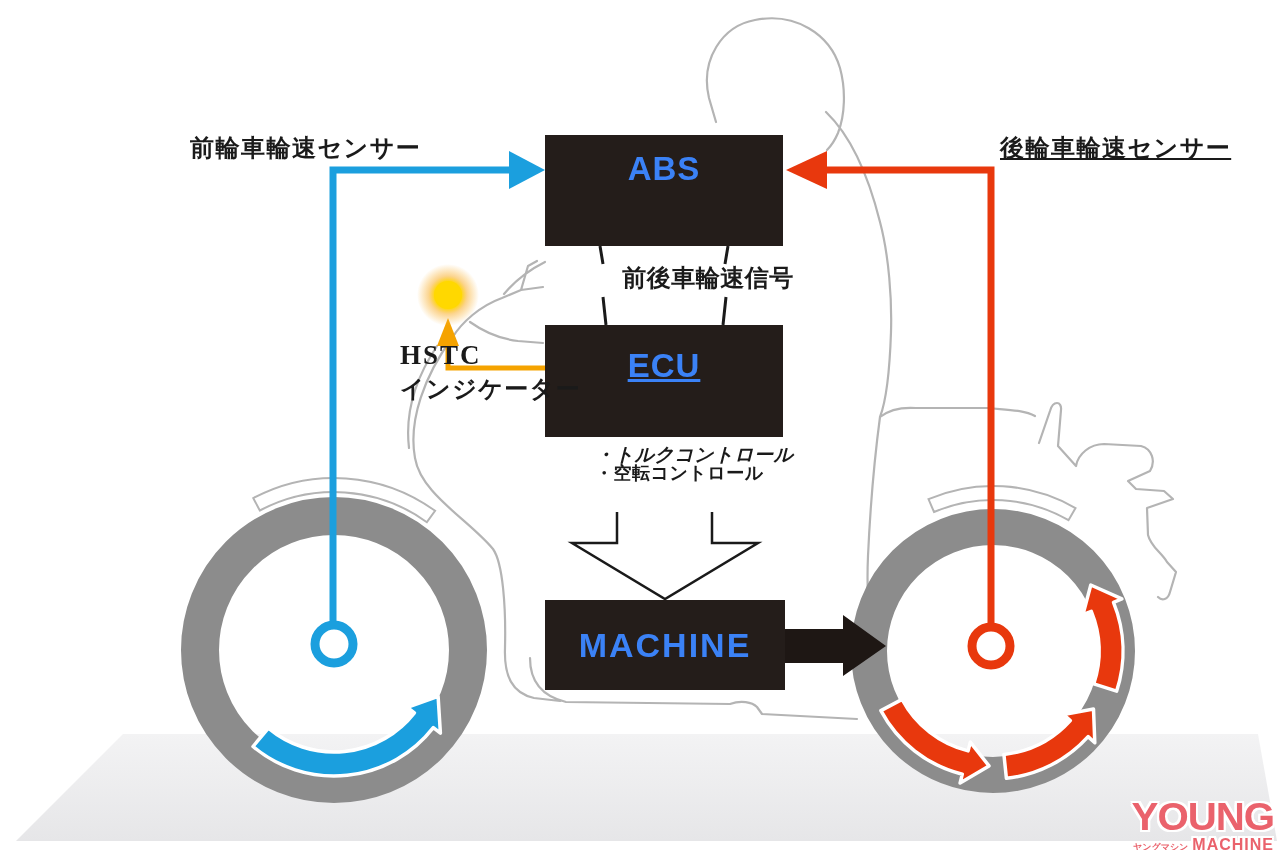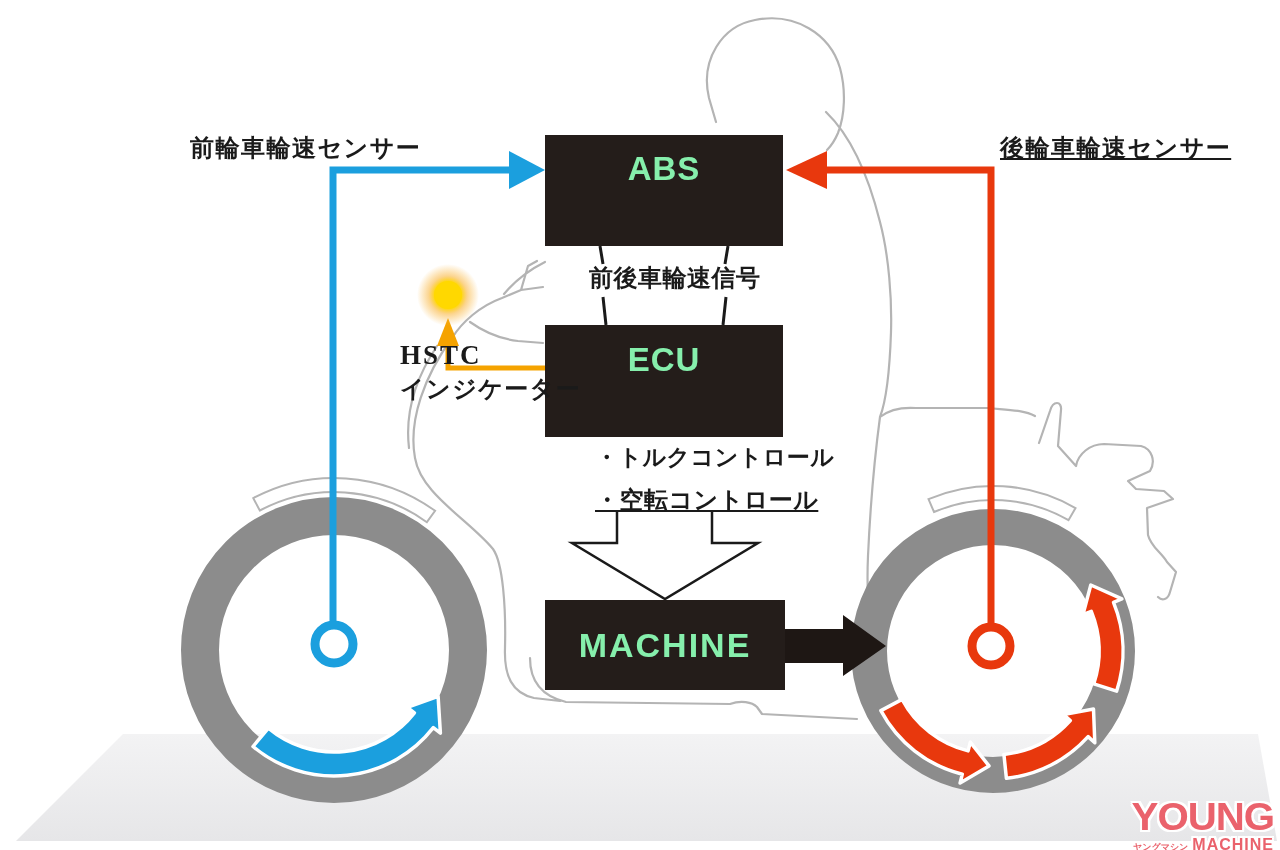--- a/index.html
+++ b/index.html
@@ -30,37 +30,37 @@
   .arc-blue { fill:var(--front-sensor-blue); stroke:#ffffff; stroke-width:3.5; stroke-linejoin:round; }
   .arc-red  { fill:var(--rear-sensor-red);  stroke:#ffffff; stroke-width:3.5; stroke-linejoin:round; }
   .hstc-line { fill:none; stroke:var(--hstc-orange); stroke-width:5; }
   .hstc-head { fill:var(--hstc-orange); }
   .connector { fill:none; stroke:var(--text-black); stroke-width:3; }
   .funnel { fill:#ffffff; stroke:var(--text-black); stroke-width:2.5; stroke-linejoin:miter; }
   .engine-arrow { fill:var(--arrow-black); }
 
   .box {
     position:absolute; box-sizing:border-box; background:var(--box-black);
-    color:#86efac; font-weight:700; text-align:center; letter-spacing:1px;
+    color:#3b82f6; font-weight:700; text-align:center; letter-spacing:1px;
   }
   #abs-box { left:545px; top:135px; width:238px; height:111px; font-size:33px; line-height:42px; padding-top:13px; }
-  #ecu-box { left:545px; top:325px; width:238px; height:112px; font-size:33px; line-height:42px; padding-top:14px; }
+  #ecu-box { left:545px; top:325px; width:238px; height:112px; font-size:33px; line-height:42px; padding-top:20px;text-decoration:underline; }
   #engine-box { left:545px; top:600px; width:240px; height:90px; font-size:34px; line-height:90px; letter-spacing:2px; }
 
   .jp-label {
     position:absolute; font-weight:700; color:var(--text-black);
     font-size:24px; letter-spacing:1.5px; white-space:nowrap; line-height:1.1;margin-left:44px;
   }
   #front-sensor-label { left:146px; top:135px; }
   #rear-sensor-label  { left:956px; top:135px;text-decoration:underline; }
-  #speed-signal-label { left:545px; top:265px; width:238px; letter-spacing:0.5px; }
+  #speed-signal-label { left:545px; top:265px; width:238px; text-align:center; letter-spacing:0.5px; }
   #hstc-label-1 { left:356px; top:341px; font-size:27px; letter-spacing:2px;font-family:Liberation Serif, serif; }
   #hstc-label-2 { left:356px; top:376px; }
-  #torque-label { left:551px; top:445px; font-size:23px; letter-spacing:0.5px; }
-  #slip-label   { left:551px; top:487px; font-size:24px; letter-spacing:0.5px;text-decoration:underline; }
+  #torque-label { left:551px; top:445px; font-size:19px; letter-spacing:0.5px;font-style:italic; }
+  #slip-label   { left:551px; top:464px; font-size:18px; letter-spacing:0.5px; }
 
   #logo { position:absolute; left:1122px; top:798px; width:152px; text-align:right;
           color:var(--logo-red); font-weight:800; line-height:1; }
   .logo-outline { text-shadow:
       -2px -2px 0 #fff, 2px -2px 0 #fff, -2px 2px 0 #fff, 2px 2px 0 #fff,
       0 -2px 0 #fff, 0 2px 0 #fff, -2px 0 0 #fff, 2px 0 0 #fff; }
   .logo-young { font-size:38px; letter-spacing:-1px; transform:scaleX(1.06); transform-origin:right center; }
   .logo-bottom { display:flex; justify-content:flex-end; align-items:baseline; gap:4px; margin-top:1px; }
   .logo-kana { font-size:9px; letter-spacing:0; }
   .logo-machine { font-size:16px; letter-spacing:1px; }

